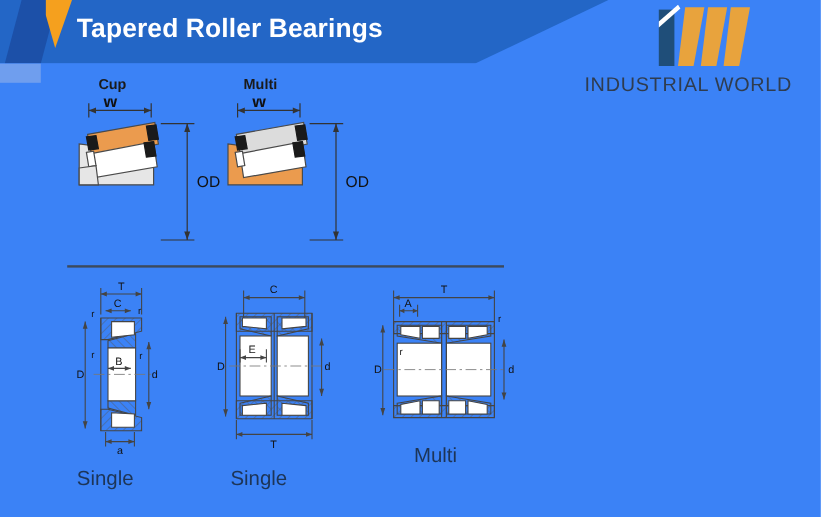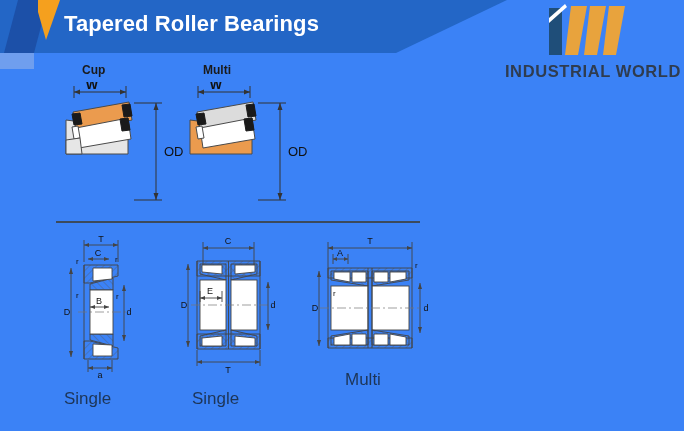--- a/index.html
+++ b/index.html
@@ -40,22 +40,21 @@
     color:#ffffff;
     font-size:22px;font-weight:bold;letter-spacing:.1px;
     white-space:nowrap;
   }
 
   
   .logo-wrap{position:absolute;left:487px;top:4px;width:212px;height:82px;}
   .logo-mark{position:absolute;left:58px;top:0;width:100px;height:52px;}
   .logo-text{
     position:absolute;left:0;top:58px;width:212px;
-    text-align:center;
-    font-size:16.5px;font-weight:bold;color:#2f3c4f;letter-spacing:.6px;
+    font-size:16.5px;font-weight:normal;color:#2f3c4f;letter-spacing:.6px;
     white-space:nowrap;
   }
 
   
   .divider{
     position:absolute;left:56px;top:221px;width:364px;height:2px;
     background:#3c4a5c;
   }
 
   

